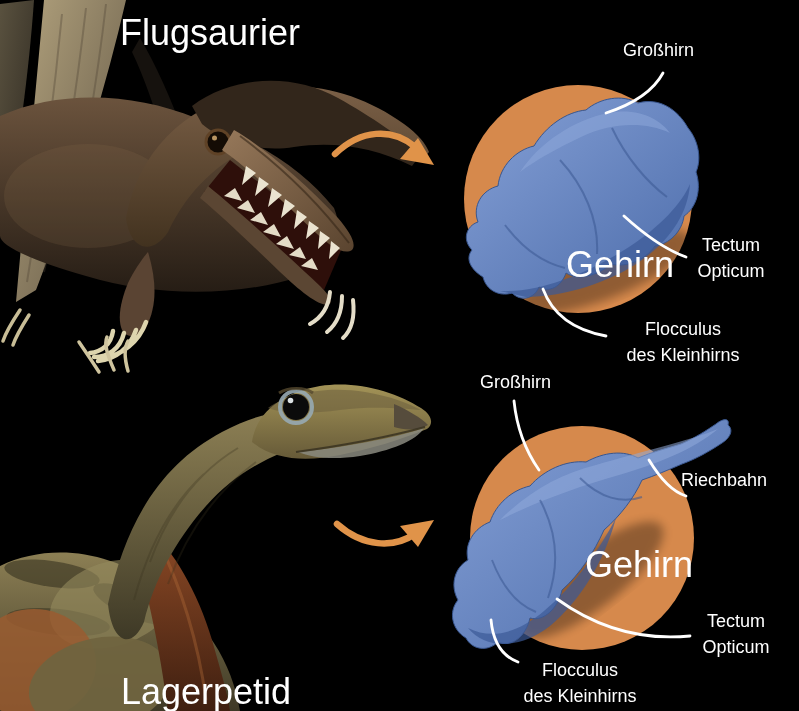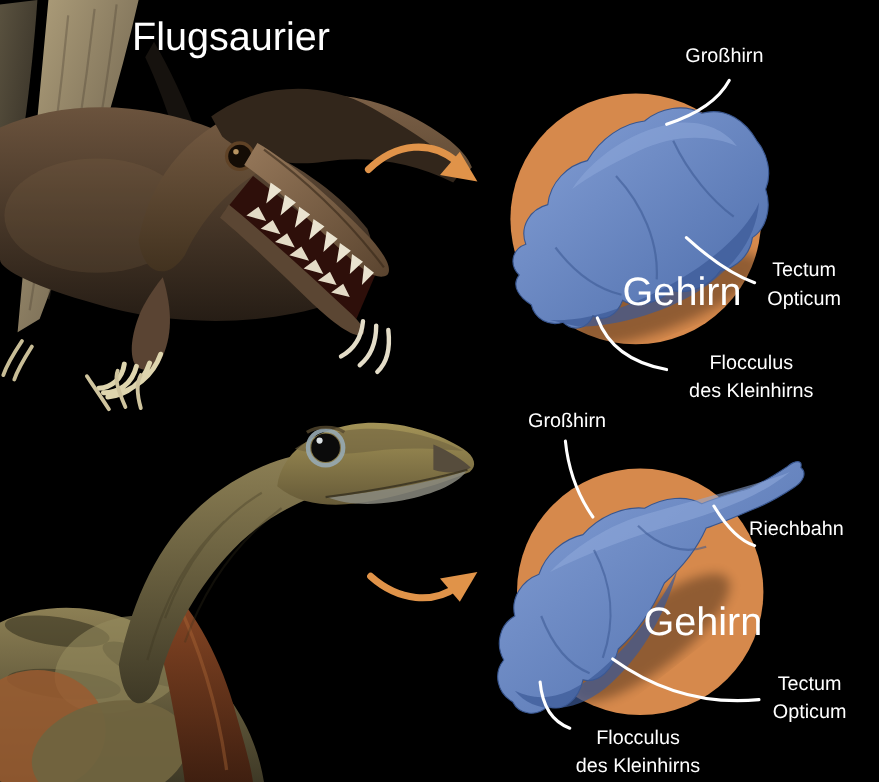--- a/index.html
+++ b/index.html
@@ -155,14 +155,15 @@
   <div class="lbl" style="left:653px;top:467px;margin-left:28px;">Riechbahn</div>
 
   <div class="lbl geh ctr" style="left:639px;top:550px;">Gehirn</div>
 
   <div class="lbl ctr" style="left:736px;top:608px;">Tectum
 Opticum</div>
 
   <div class="lbl ctr" style="left:580px;top:657px;">Flocculus
 des Kleinhirns</div>
 
+  <div class="lbl ttl ctr" style="left:206px;top:672px;">Lagerpetid</div>
 
 </div>
 
 </body></html>

